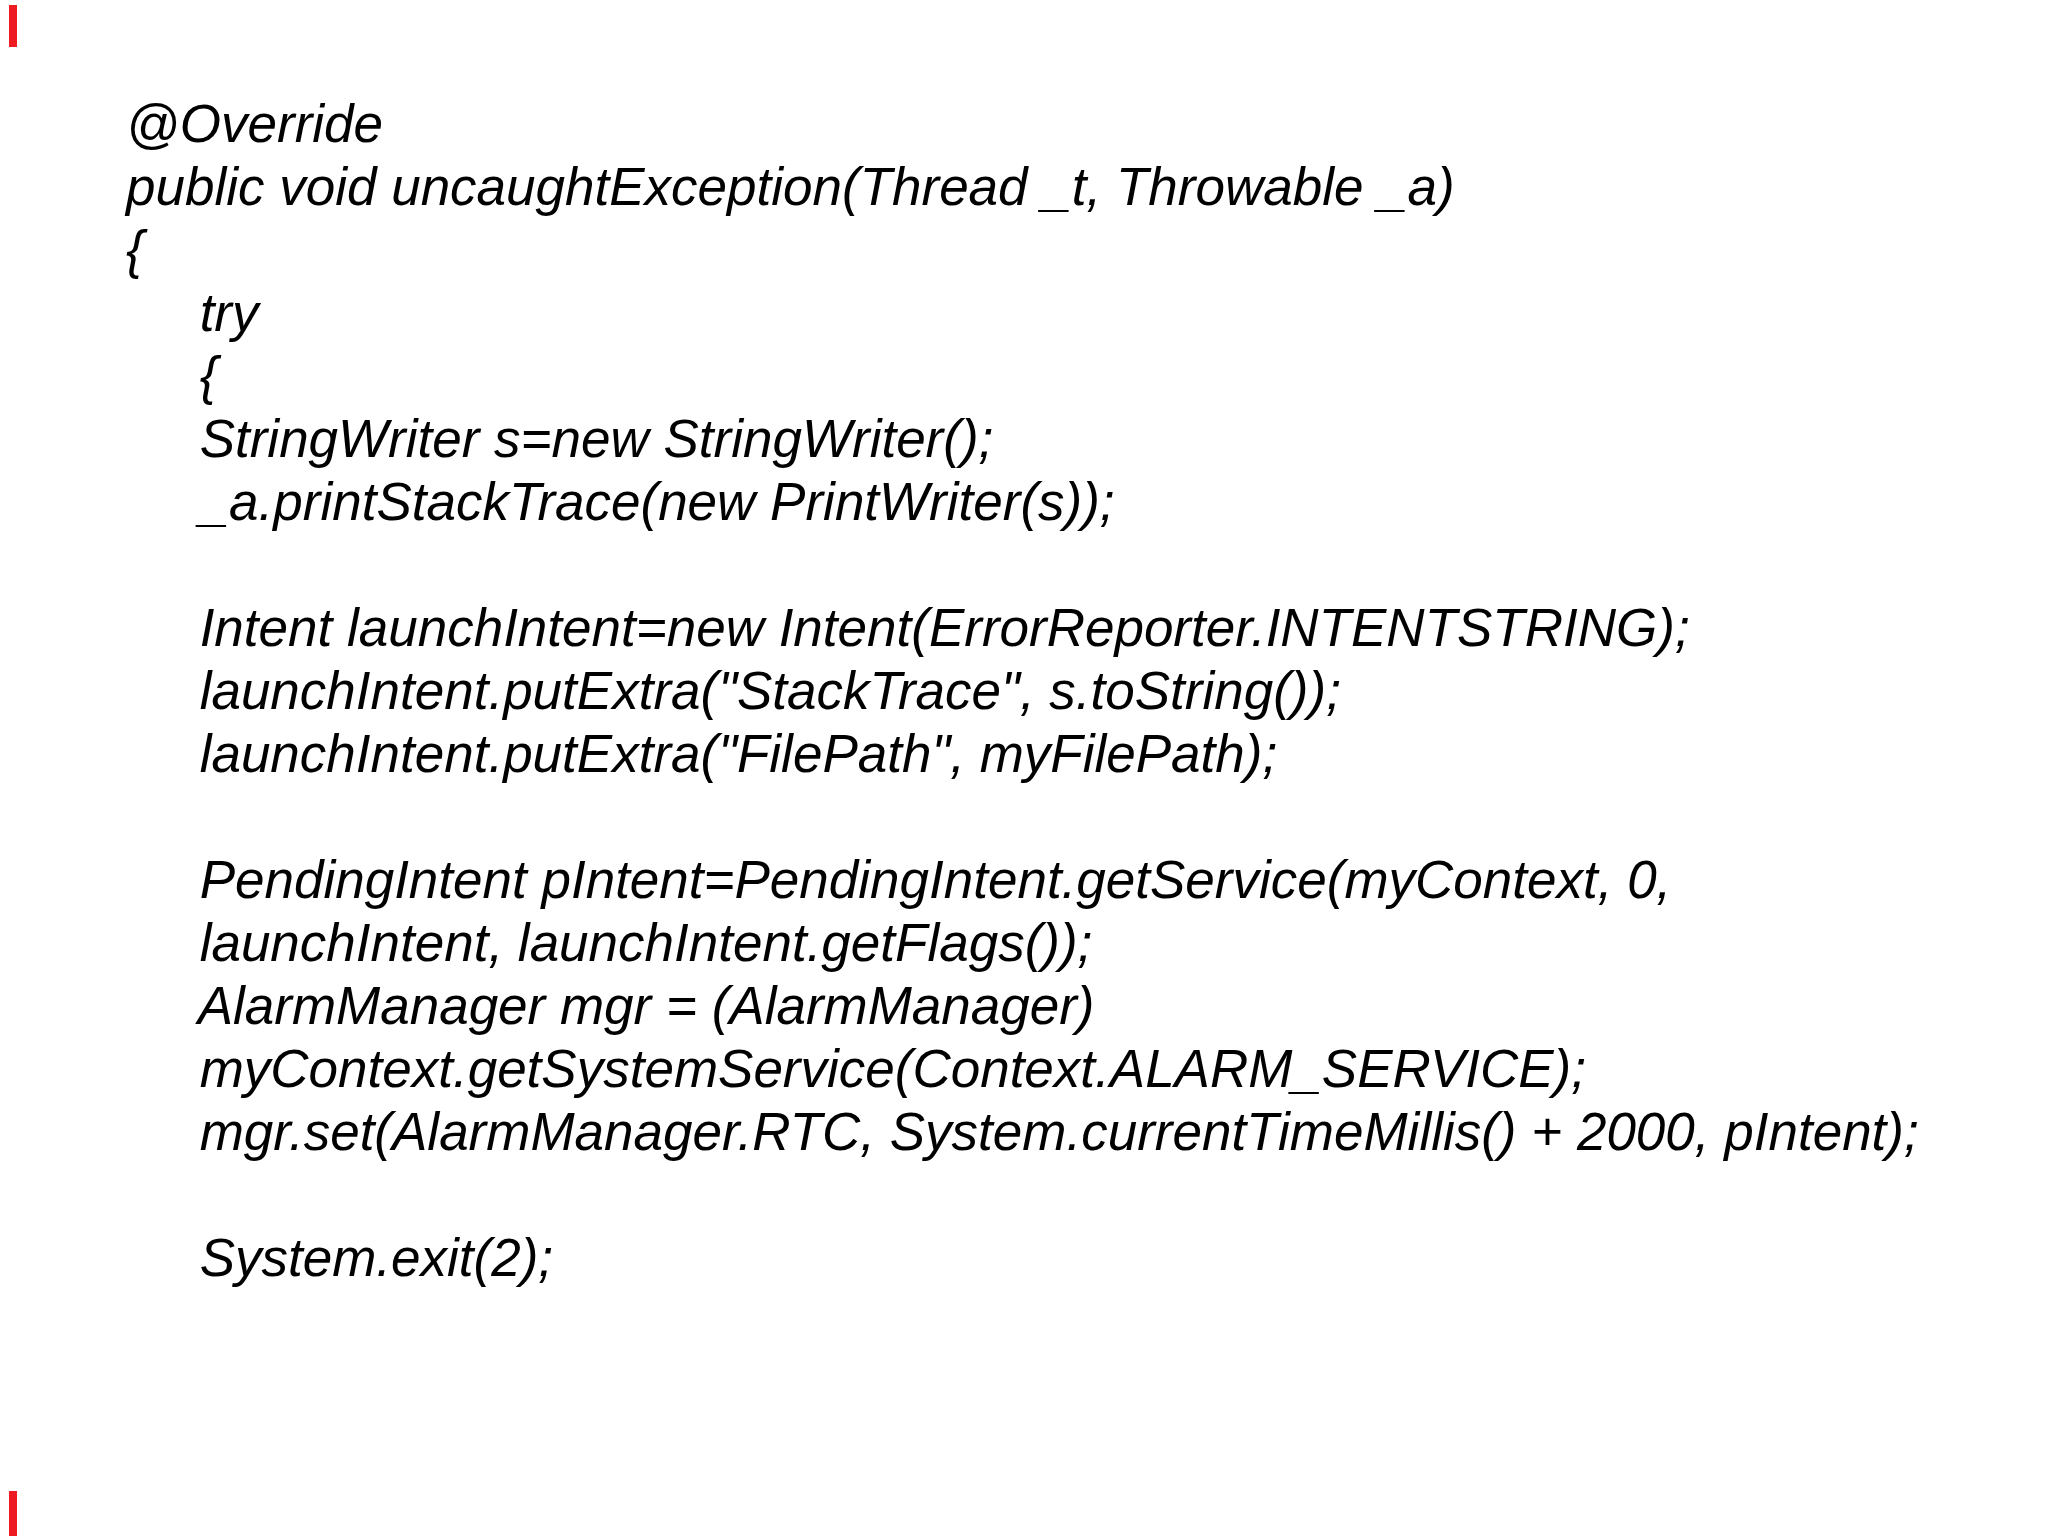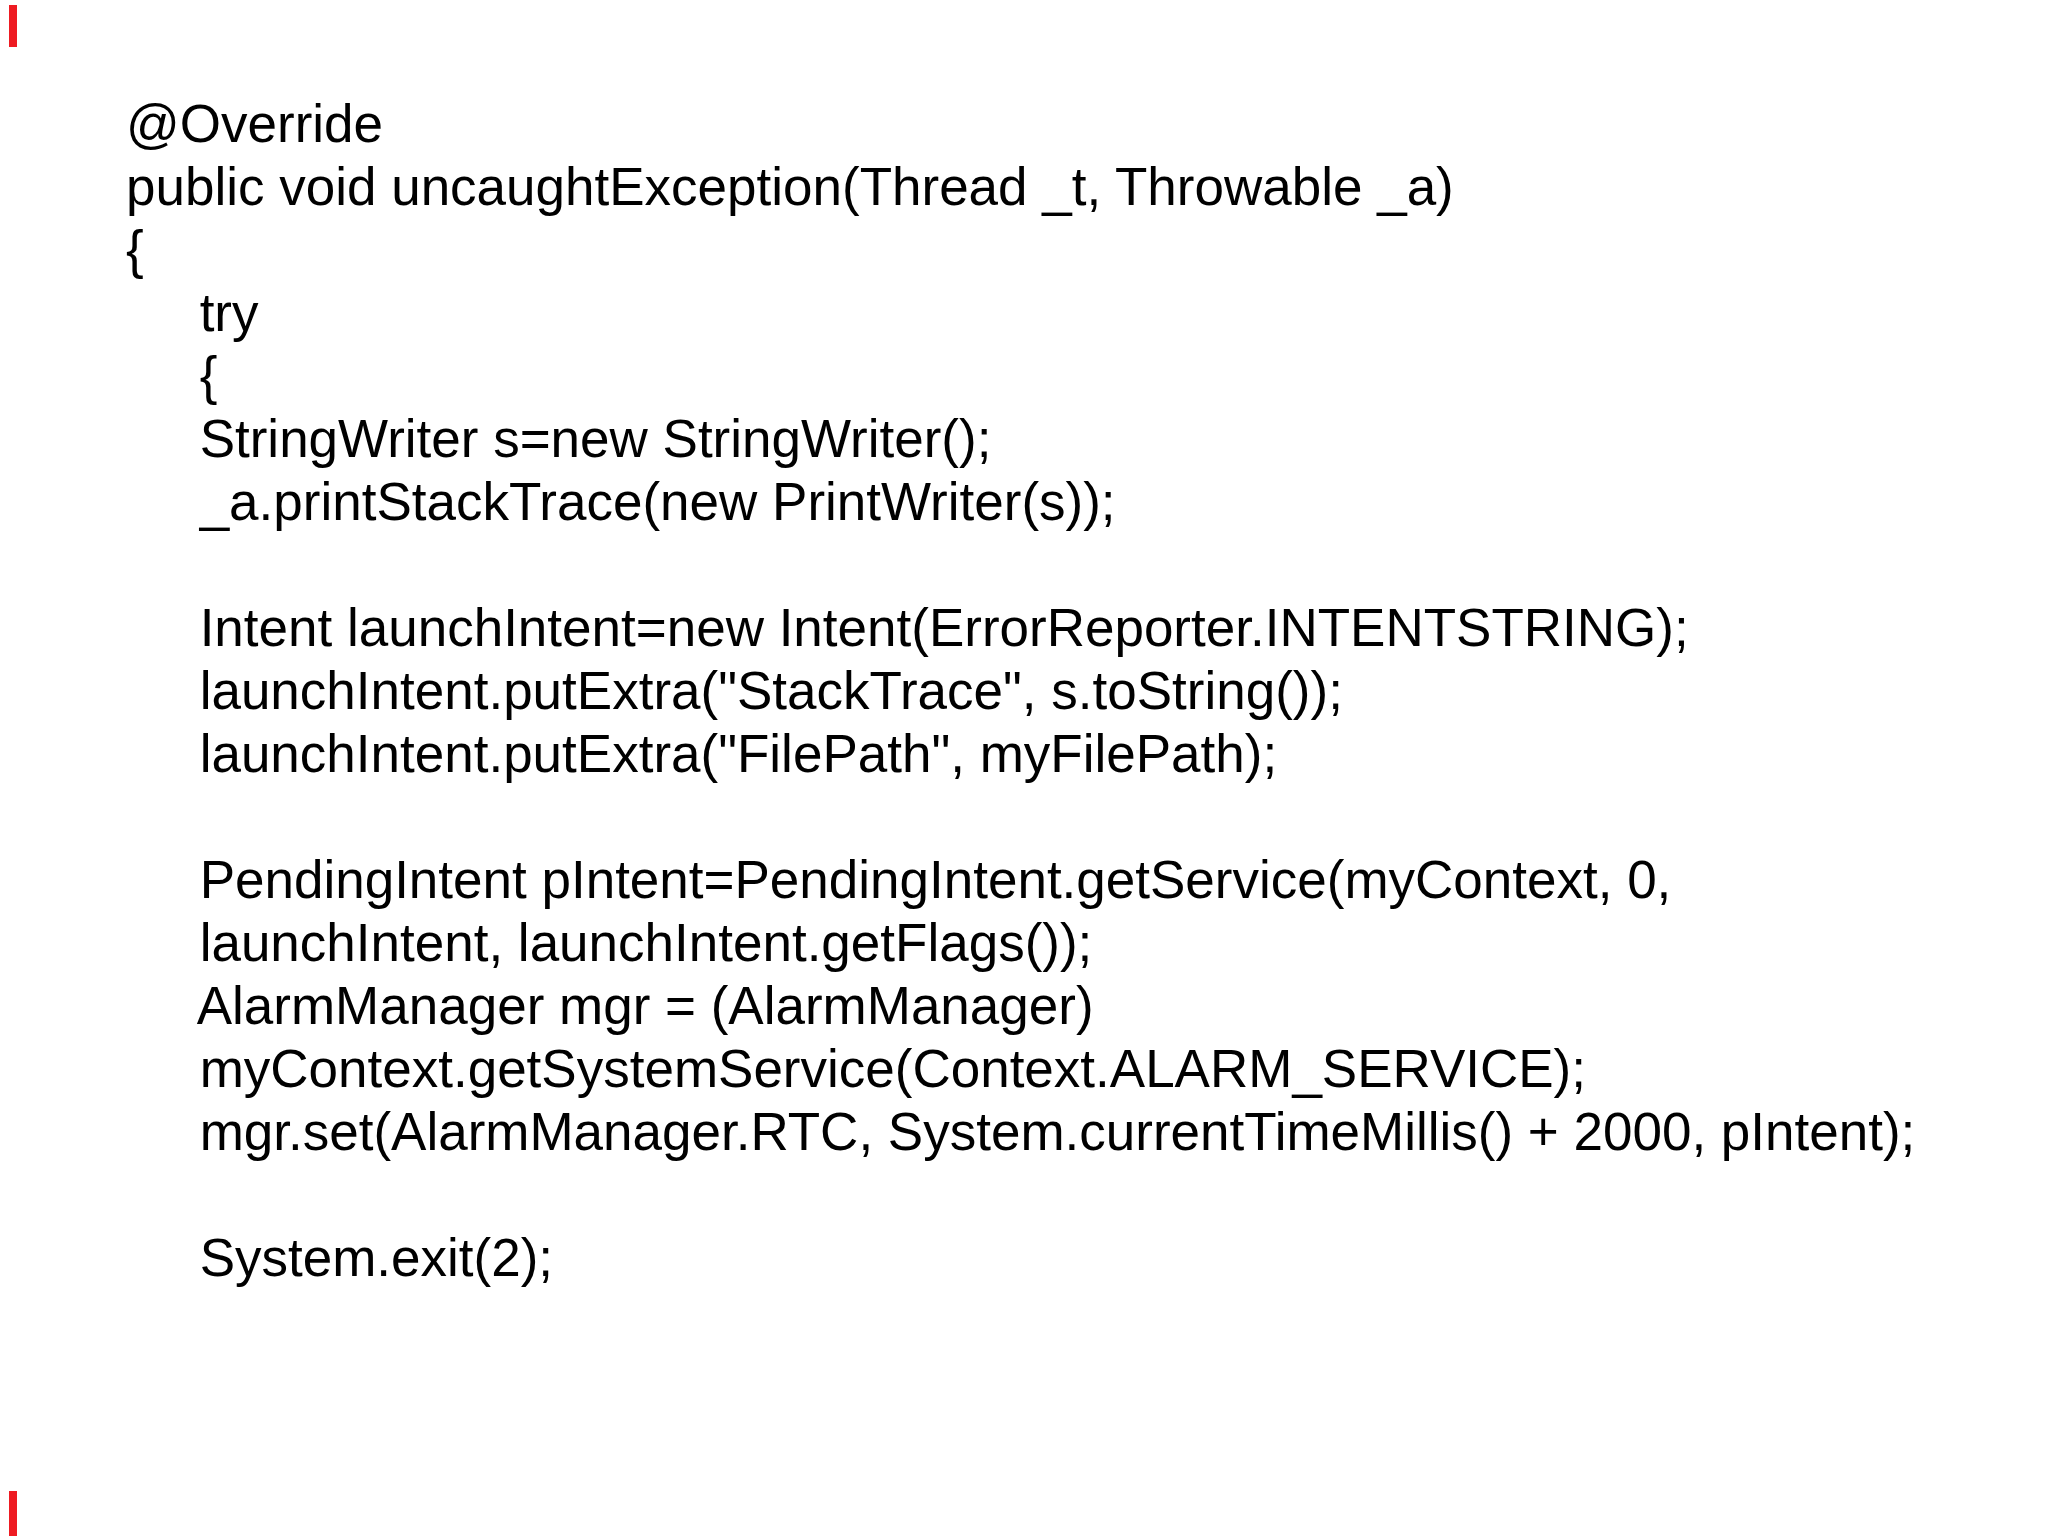--- a/index.html
+++ b/index.html
@@ -7,20 +7,21 @@
     padding: 0;
     background: #ffffff;
   }
   .slide {
     position: relative;
     width: 2048px;
     height: 1536px;
     background: #ffffff;
     overflow: hidden;
     font-family: "Liberation Sans", "DejaVu Sans", sans-serif;
+    font-style: italic;
   }
   .code {
     position: absolute;
     left: 126px;
     top: 92px;
     margin: 0;
     font-family: "Liberation Sans", "DejaVu Sans", sans-serif;
     font-size: 53px;
     line-height: 63px;
     font-weight: 400;

